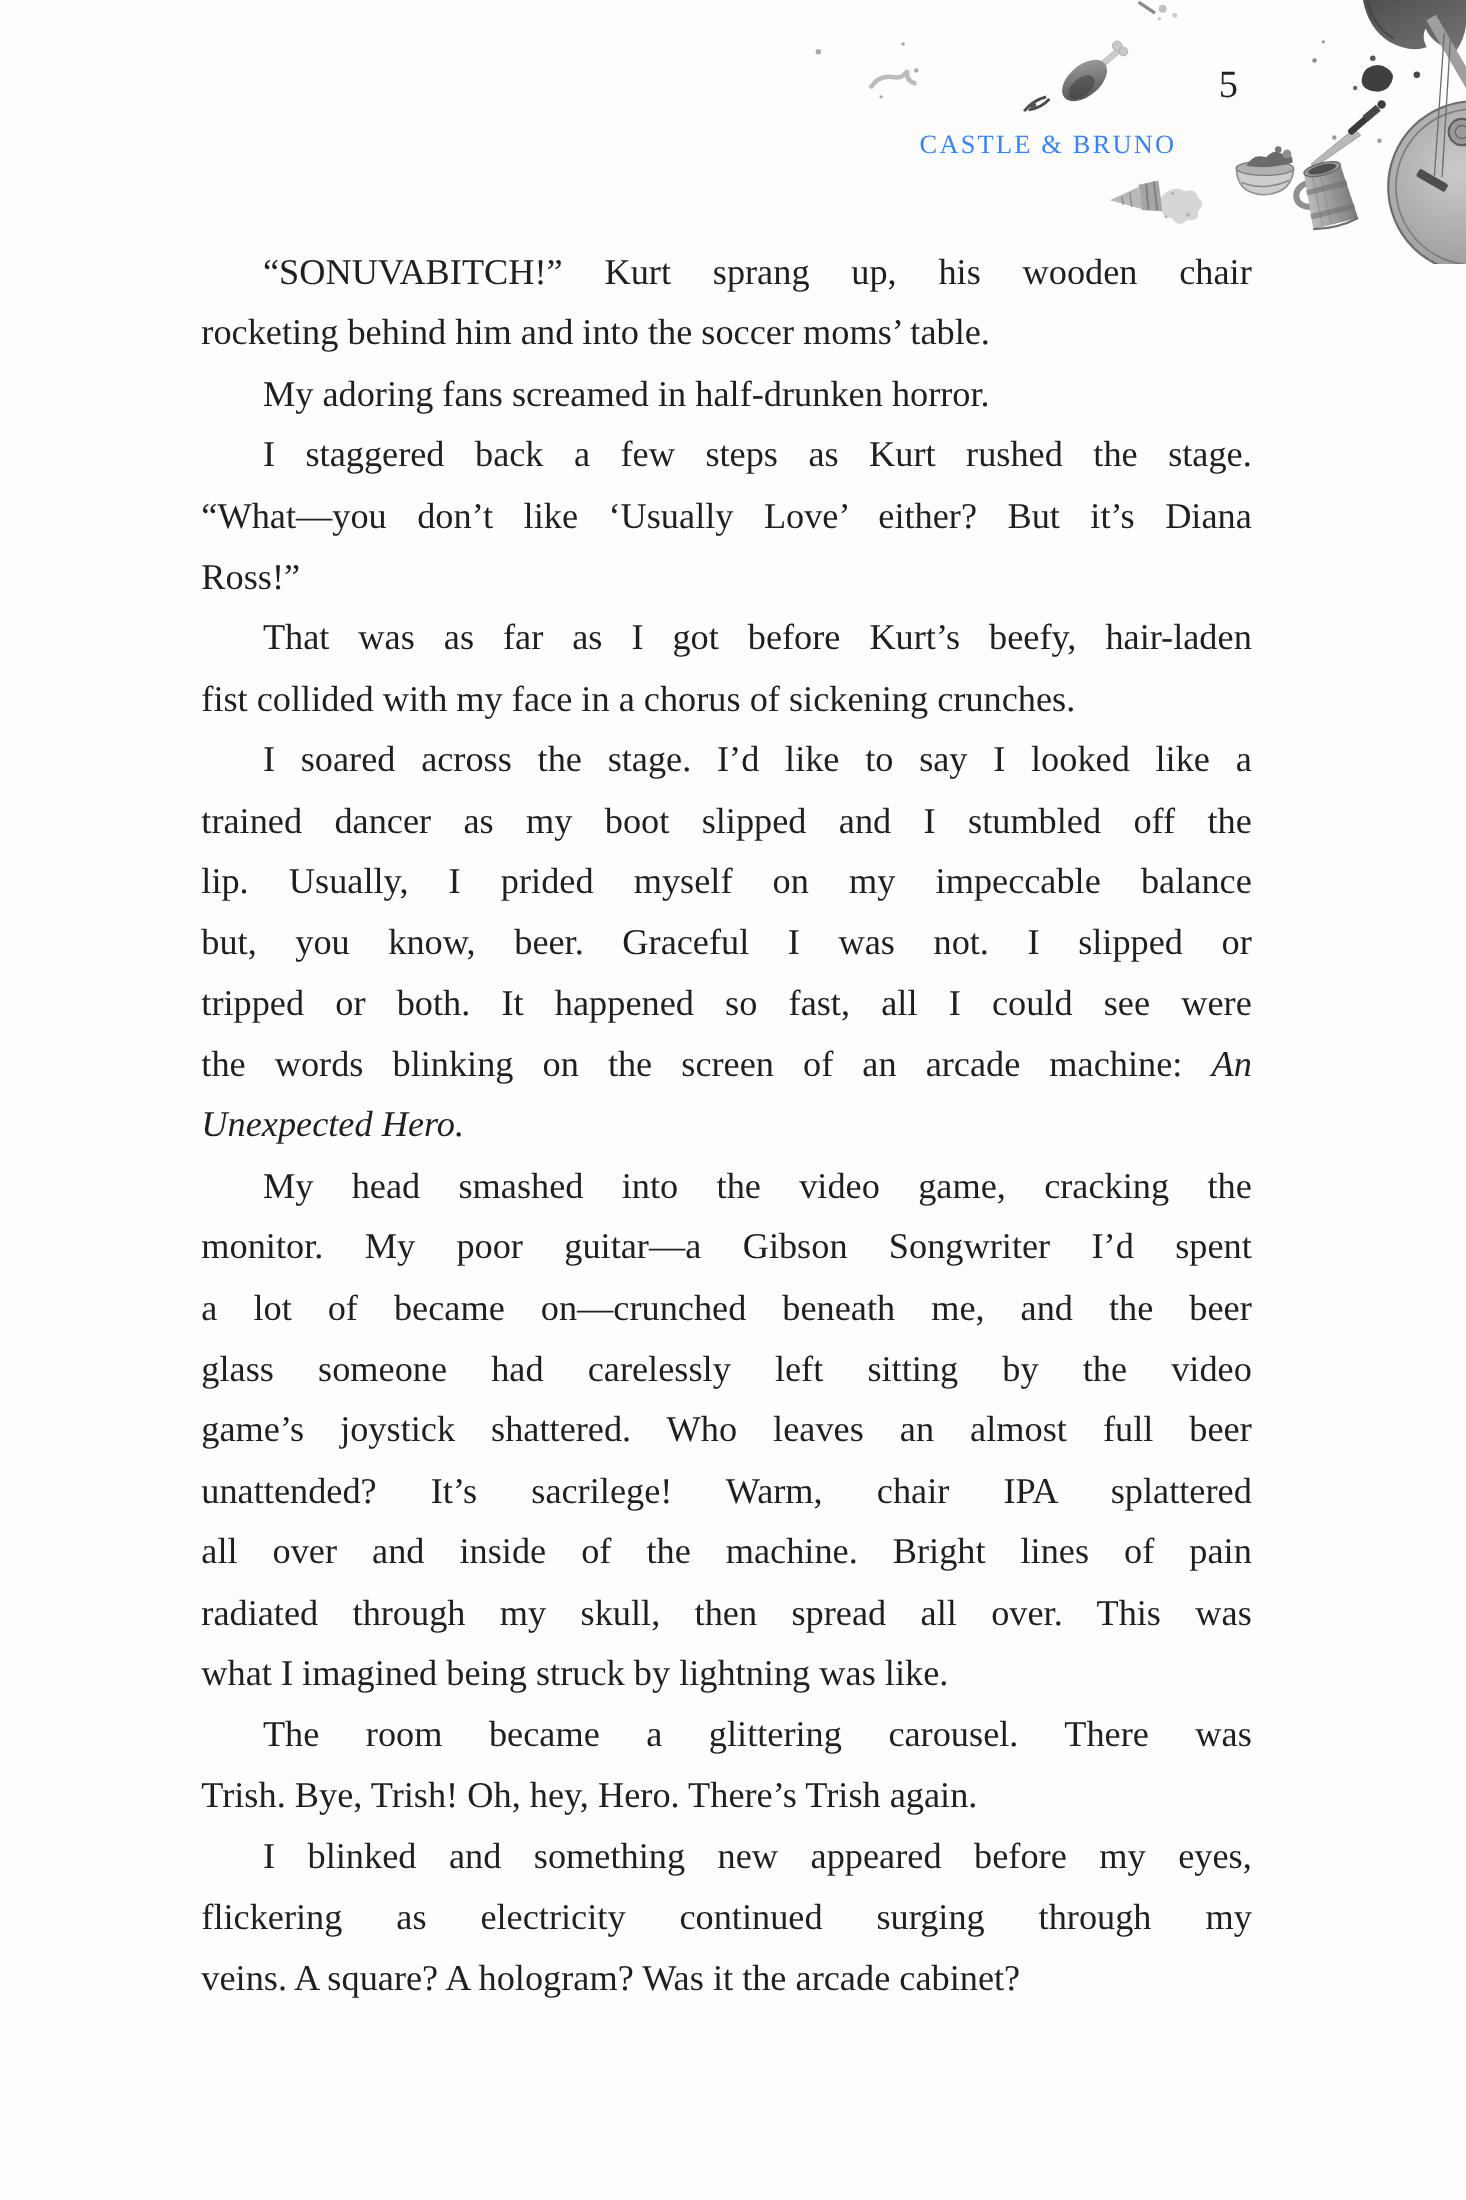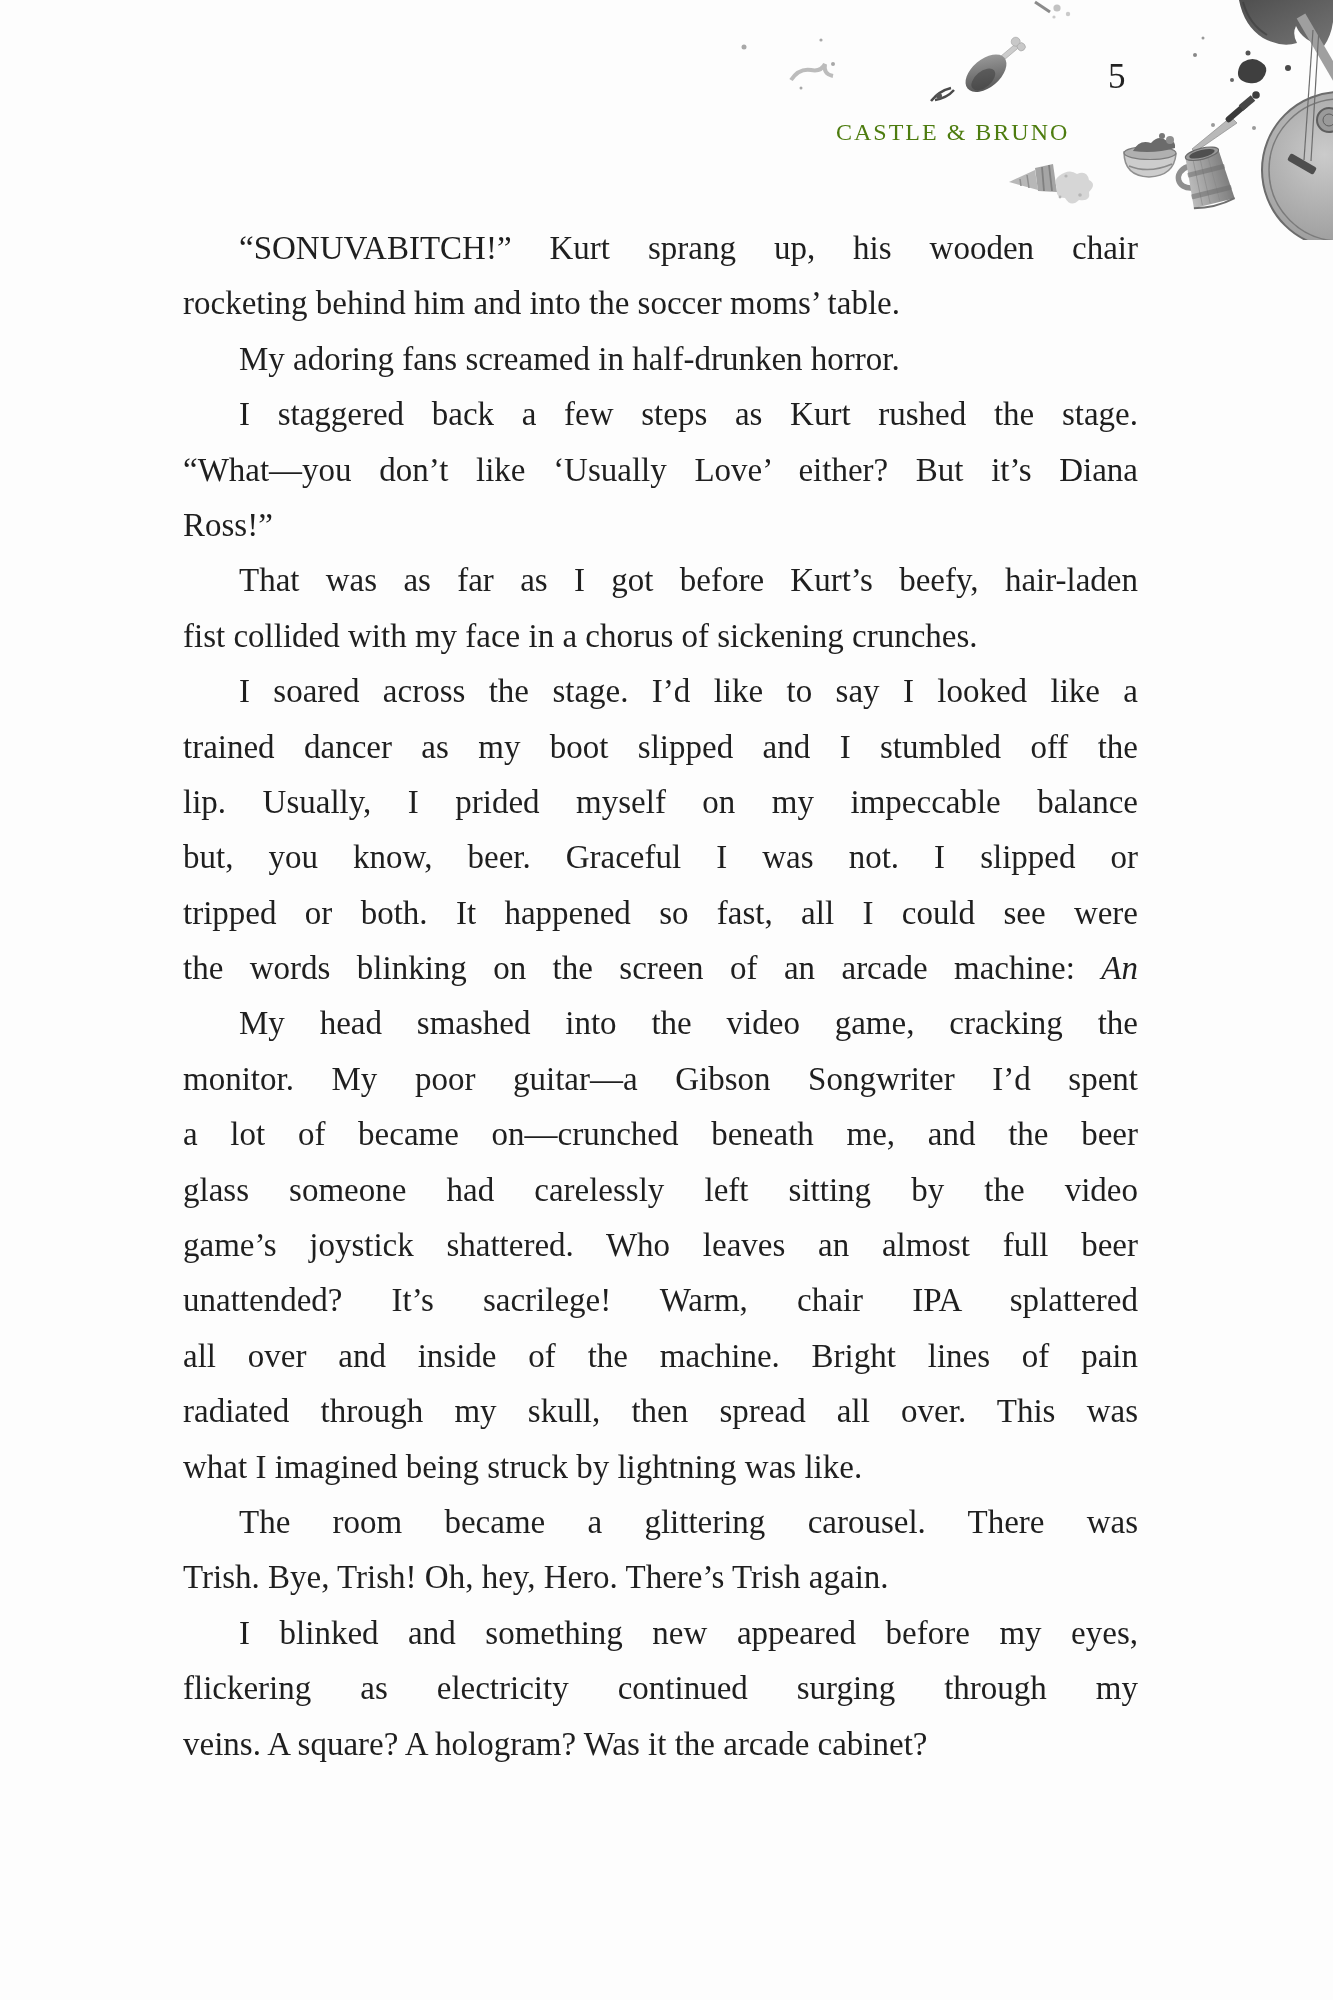--- a/index.html
+++ b/index.html
@@ -10,21 +10,21 @@
     font-family:"Liberation Serif", serif;
     color:#1f1f1f;
     overflow:hidden;
   }
   .running-head{
     position:absolute;
     left:836px;top:119px;
     width:220px;
     font-size:24px;
     letter-spacing:2px;
-    color:#4d7c0f;
+    color:#3b82f6;
     white-space:nowrap;
   }
   .page-number{
     position:absolute;
     left:1108px;top:57px;
     font-size:35px;
     color:#222;
   }
   .header-art{
     position:absolute;
@@ -186,20 +186,21 @@
       <div class="line"><span>“What—you don’t like ‘Usually Love’ either? But it’s Diana</span></div>
       <div class="line last"><span>Ross!”</span></div>
       <div class="line indent"><span>That was as far as I got before Kurt’s beefy, hair-laden</span></div>
       <div class="line last"><span>fist collided with my face in a chorus of sickening crunches.</span></div>
       <div class="line indent"><span>I soared across the stage. I’d like to say I looked like a</span></div>
       <div class="line"><span>trained dancer as my boot slipped and I stumbled off the</span></div>
       <div class="line"><span>lip. Usually, I prided myself on my impeccable balance</span></div>
       <div class="line"><span>but, you know, beer. Graceful I was not. I slipped or</span></div>
       <div class="line"><span>tripped or both. It happened so fast, all I could see were</span></div>
       <div class="line"><span>the words blinking on the screen of an arcade machine: </span><i>An</i></div>
+      <div class="line last"><i>Unexpected Hero.</i></div>
       <div class="line indent"><span>My head smashed into the video game, cracking the</span></div>
       <div class="line"><span>monitor. My poor guitar—a Gibson Songwriter I’d spent</span></div>
       <div class="line"><span>a lot of became on—crunched beneath me, and the beer</span></div>
       <div class="line"><span>glass someone had carelessly left sitting by the video</span></div>
       <div class="line"><span>game’s joystick shattered. Who leaves an almost full beer</span></div>
       <div class="line"><span>unattended? It’s sacrilege! Warm, chair IPA splattered</span></div>
       <div class="line"><span>all over and inside of the machine. Bright lines of pain</span></div>
       <div class="line"><span>radiated through my skull, then spread all over. This was</span></div>
       <div class="line last"><span>what I imagined being struck by lightning was like.</span></div>
       <div class="line indent"><span>The room became a glittering carousel. There was</span></div>

